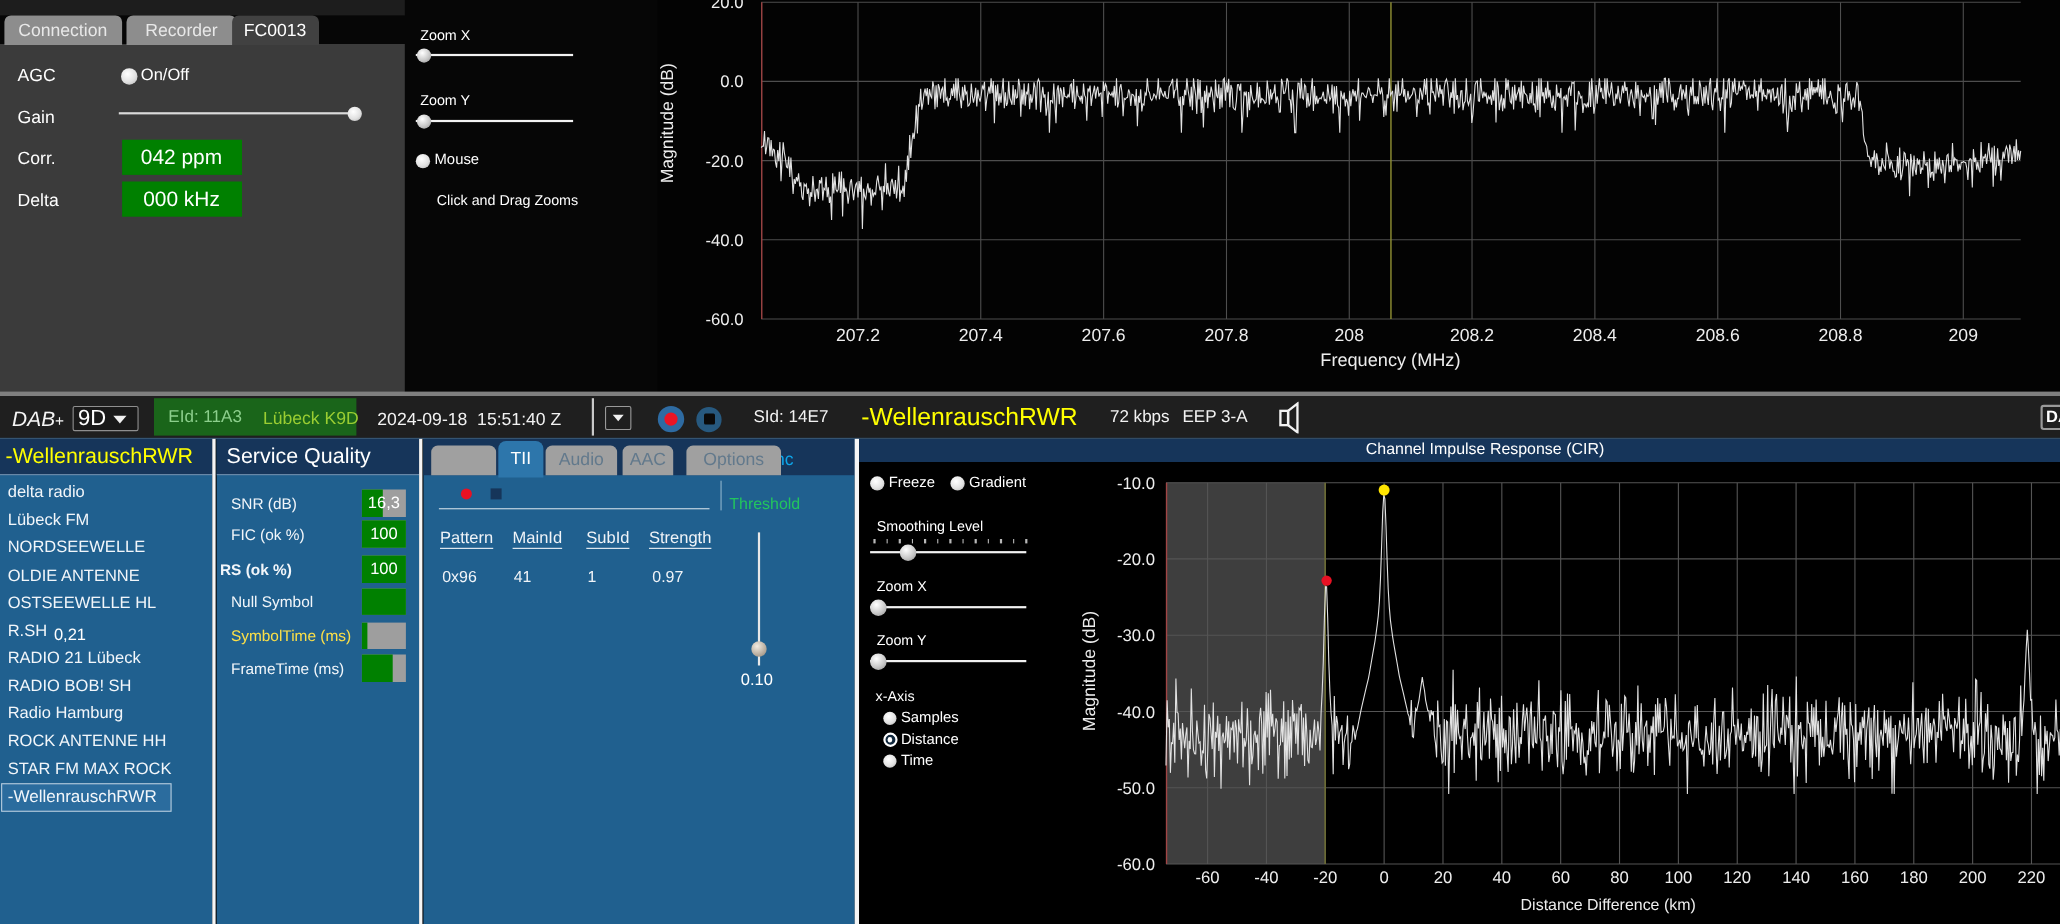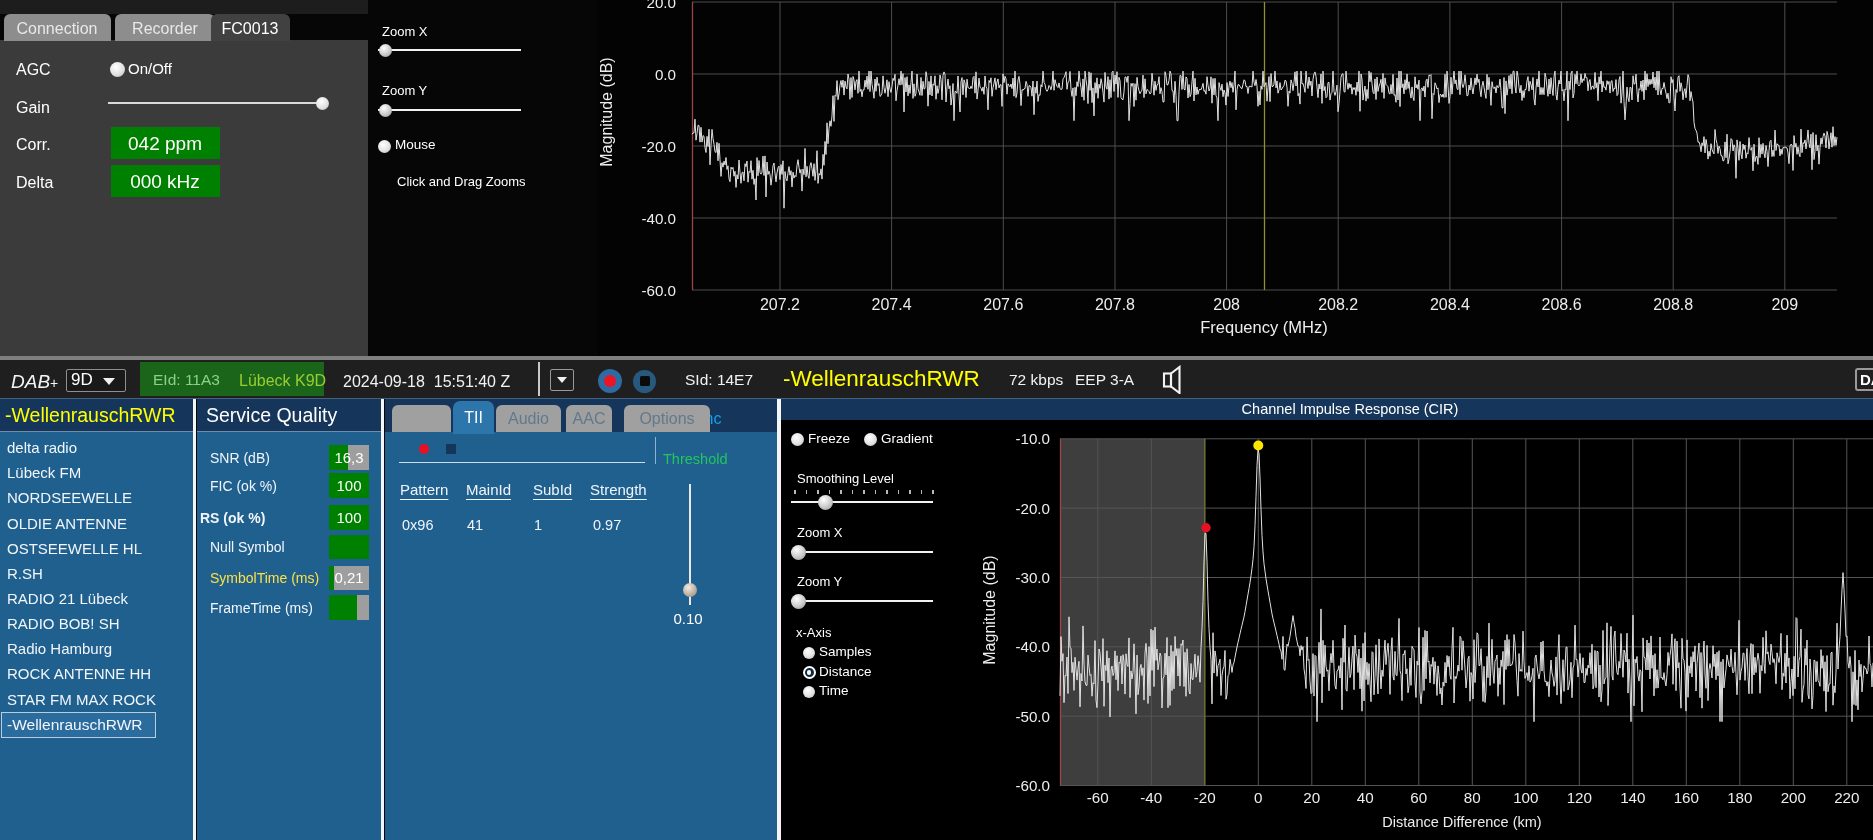--- a/index.html
+++ b/index.html
@@ -76,21 +76,21 @@
       <text x="1673.2" y="310" font-size="16" fill="#ededed" text-anchor="middle" font-family="Liberation Sans">208.8</text>
       <text x="1784.8" y="310" font-size="16" fill="#ededed" text-anchor="middle" font-family="Liberation Sans">209</text>
       <text x="1264" y="333" font-size="16.5" fill="#ededed" text-anchor="middle" font-family="Liberation Sans">Frequency (MHz)</text>
       <text x="612" y="112" font-size="16" fill="#ededed" text-anchor="middle" font-family="Liberation Sans" transform="rotate(-90 612 112)">Magnitude (dB)</text>
     </svg>
 <div class="abs" style="left:0px;top:356px;width:1873px;height:4px;background:#7f7f7f;"></div>
 <div class="abs" style="left:0px;top:360px;width:1873px;height:38px;background:#1f1f1f;"></div>
 <div class="abs" style="left:0px;top:397.5px;width:1873px;height:1.5px;background:#44617e;"></div>
 <div class="txt" style="left:11px;top:368.5px;font-size:19px;line-height:25px;color:#f5f5f5;font-weight:normal;"><i>DAB</i><span style="font-size:14px">+</span></div>
 <div class="abs" style="left:66px;top:369px;width:60px;height:23px;border:1.5px solid #8f8f8f;border-radius:2px;background:#191919"></div>
-<div class="txt" style="left:71px;top:370.0px;font-size:17px;line-height:20px;color:#ffffff;font-weight:normal;">9D</div>
+<div class="txt" style="left:71px;top:370.0px;font-size:20px;line-height:20px;color:#ffffff;font-weight:normal;">9D</div>
 <div class="abs" style="left:103px;top:378px;width:0;height:0;border-left:6px solid transparent;border-right:6px solid transparent;border-top:7px solid #f0f0f0"></div>
 <div class="abs" style="left:140px;top:362px;width:184px;height:34px;background:#1a651a;"></div>
 <div class="txt" style="left:153px;top:370.0px;font-size:15.5px;line-height:20px;color:#8ccf8c;font-weight:normal;">EId: 11A3</div>
 <div class="txt" style="left:239px;top:369.5px;font-size:16px;line-height:21px;color:#9acd32;font-weight:normal;">Lübeck K9D</div>
 <div class="txt" style="left:343px;top:370.5px;font-size:16px;line-height:21px;color:#f2f2f2;font-weight:normal;">2024-09-18&nbsp;&nbsp;15:51:40 Z</div>
 <div class="abs" style="left:537.5px;top:362px;width:2px;height:34px;background:#c9c9c9;"></div>
 <div class="abs" style="left:550px;top:369px;width:24px;height:22px;border:1.5px solid #9a9a9a;border-radius:2px"></div>
 <div class="abs" style="left:556.5px;top:377px;width:0;height:0;border-left:5.5px solid transparent;border-right:5.5px solid transparent;border-top:6.5px solid #f0f0f0"></div>
 <div class="abs" style="left:597.5px;top:368.5px;width:24px;height:24px;border-radius:50%;background:#2e6ba2"></div>
 <div class="abs" style="left:603.5px;top:374.5px;width:12px;height:12px;border-radius:50%;background:#ec1525"></div>
@@ -139,21 +139,21 @@
 <div class="txt" style="left:200px;top:508.5px;font-size:14px;line-height:18px;color:#f2f6fa;font-weight:bold;">RS (ok %)</div>
 <div class="abs" style="left:329px;top:505.25px;width:40px;height:24.5px;background:#9e9e9e;"></div>
 <div class="abs" style="left:329px;top:505.25px;width:40.0px;height:24.5px;background:#008000;"></div>
 <div class="txt" style="left:49.0px;top:507.5px;width:600px;text-align:center;font-size:15px;line-height:20px;color:#ffffff;font-weight:normal;">100</div>
 <div class="txt" style="left:210px;top:538.0px;font-size:14px;line-height:18px;color:#f2f6fa;font-weight:normal;">Null Symbol</div>
 <div class="abs" style="left:329px;top:534.75px;width:40px;height:24.5px;background:#9e9e9e;"></div>
 <div class="abs" style="left:329px;top:534.75px;width:40.0px;height:24.5px;background:#008000;"></div>
 <div class="txt" style="left:210px;top:569.0px;font-size:14px;line-height:18px;color:#fde047;font-weight:normal;">SymbolTime (ms)</div>
 <div class="abs" style="left:329px;top:565.75px;width:40px;height:24.5px;background:#9e9e9e;"></div>
 <div class="abs" style="left:329px;top:565.75px;width:5.2px;height:24.5px;background:#008000;"></div>
-<div class="txt" style="left:49.0px;top:568.0px;width:600px;text-align:center;font-size:15px;line-height:20px;color:#ffffff;font-weight:normal;">0,21</div>
+<div class="txt" style="left:49.0px;top:568.0px;width:600px;text-align:left;font-size:15px;line-height:20px;color:#ffffff;font-weight:normal;">0,21</div>
 <div class="txt" style="left:210px;top:598.5px;font-size:14px;line-height:18px;color:#f2f6fa;font-weight:normal;">FrameTime (ms)</div>
 <div class="abs" style="left:329px;top:595.25px;width:40px;height:24.5px;background:#9e9e9e;"></div>
 <div class="abs" style="left:329px;top:595.25px;width:27.599999999999998px;height:24.5px;background:#008000;"></div>
 <div class="abs" style="left:381px;top:399px;width:2.8px;height:441px;background:#f5f5f5;"></div>
 <div class="abs" style="left:384.5px;top:399px;width:392px;height:441px;background:#20608f;"></div>
 <div class="abs" style="left:384.5px;top:399px;width:392px;height:33px;background:#16355a;"></div>
 <div class="abs" style="left:392px;top:405px;width:59px;height:27px;background:#a0a0a0;border-radius:6px 6px 0 0"></div>
 <div class="txt" style="left:121.5px;top:407.5px;width:600px;text-align:right;font-size:16px;line-height:21px;color:#0ea5e9;font-weight:normal;">Sync</div>
 <div class="abs" style="left:453px;top:401px;width:41px;height:33px;background:#2d76ab;border-radius:7px 7px 0 0"></div>
 <div class="txt" style="left:173.5px;top:406.5px;width:600px;text-align:center;font-size:16px;line-height:21px;color:#ffffff;font-weight:normal;">TII</div>

